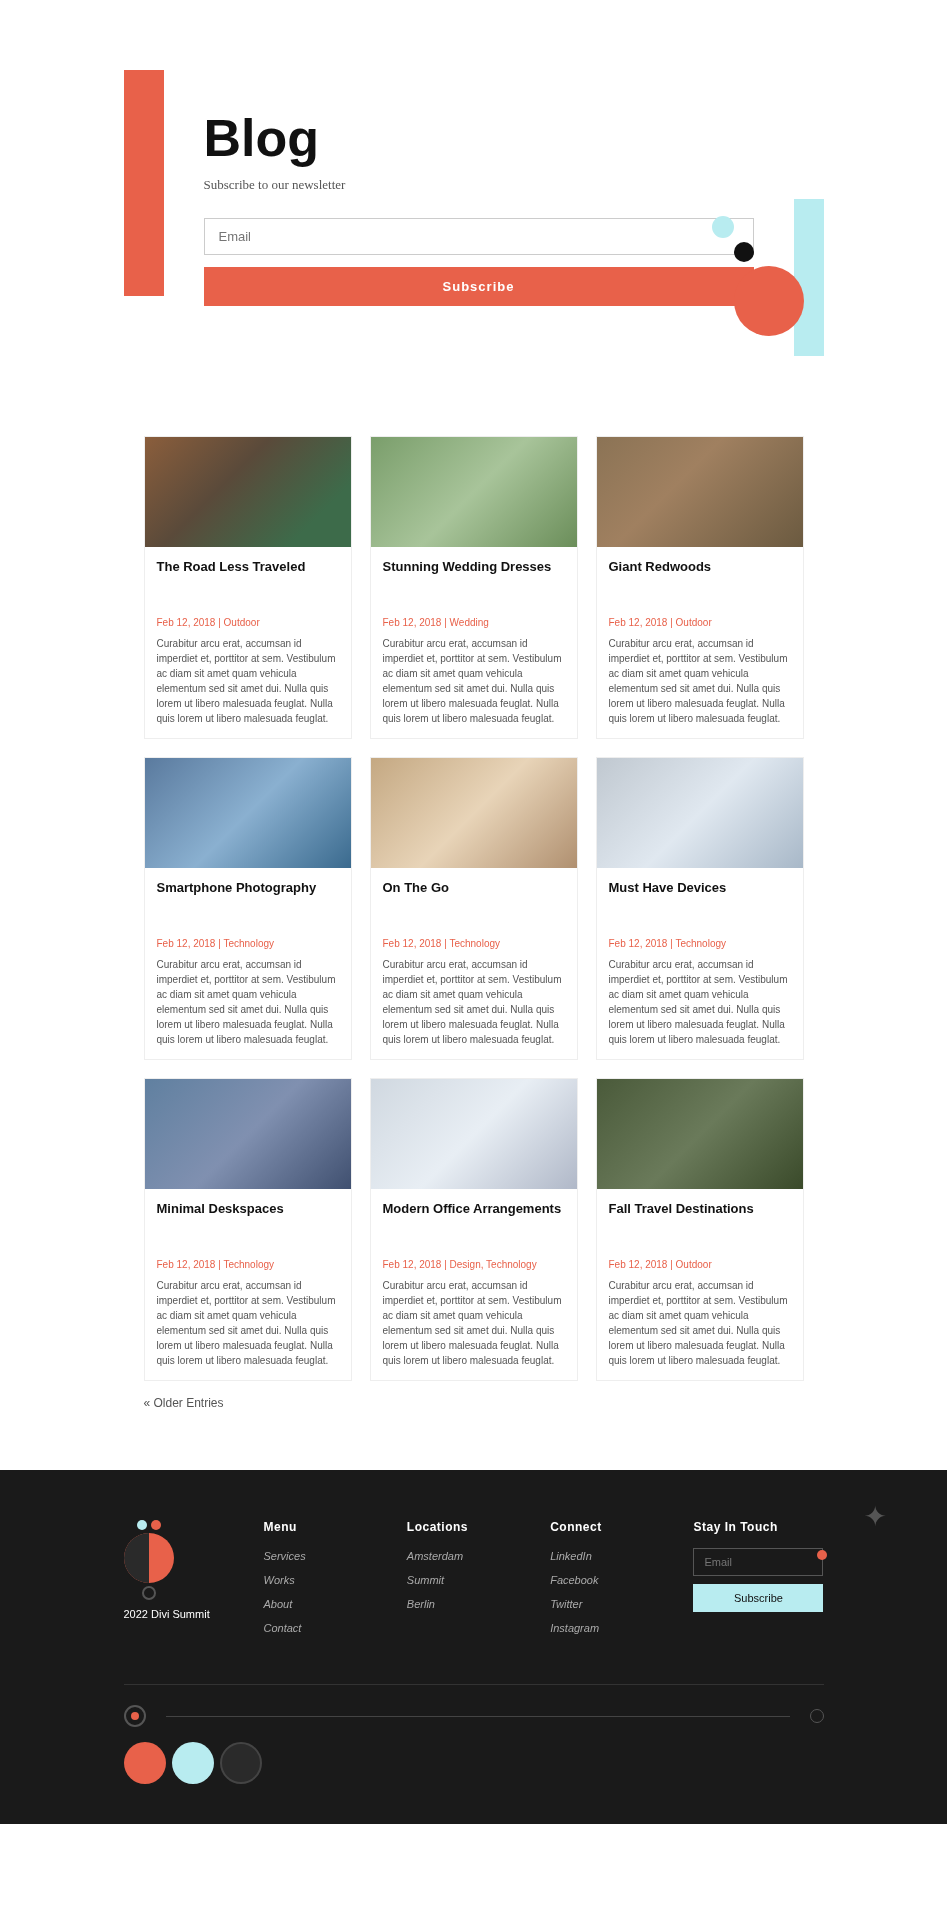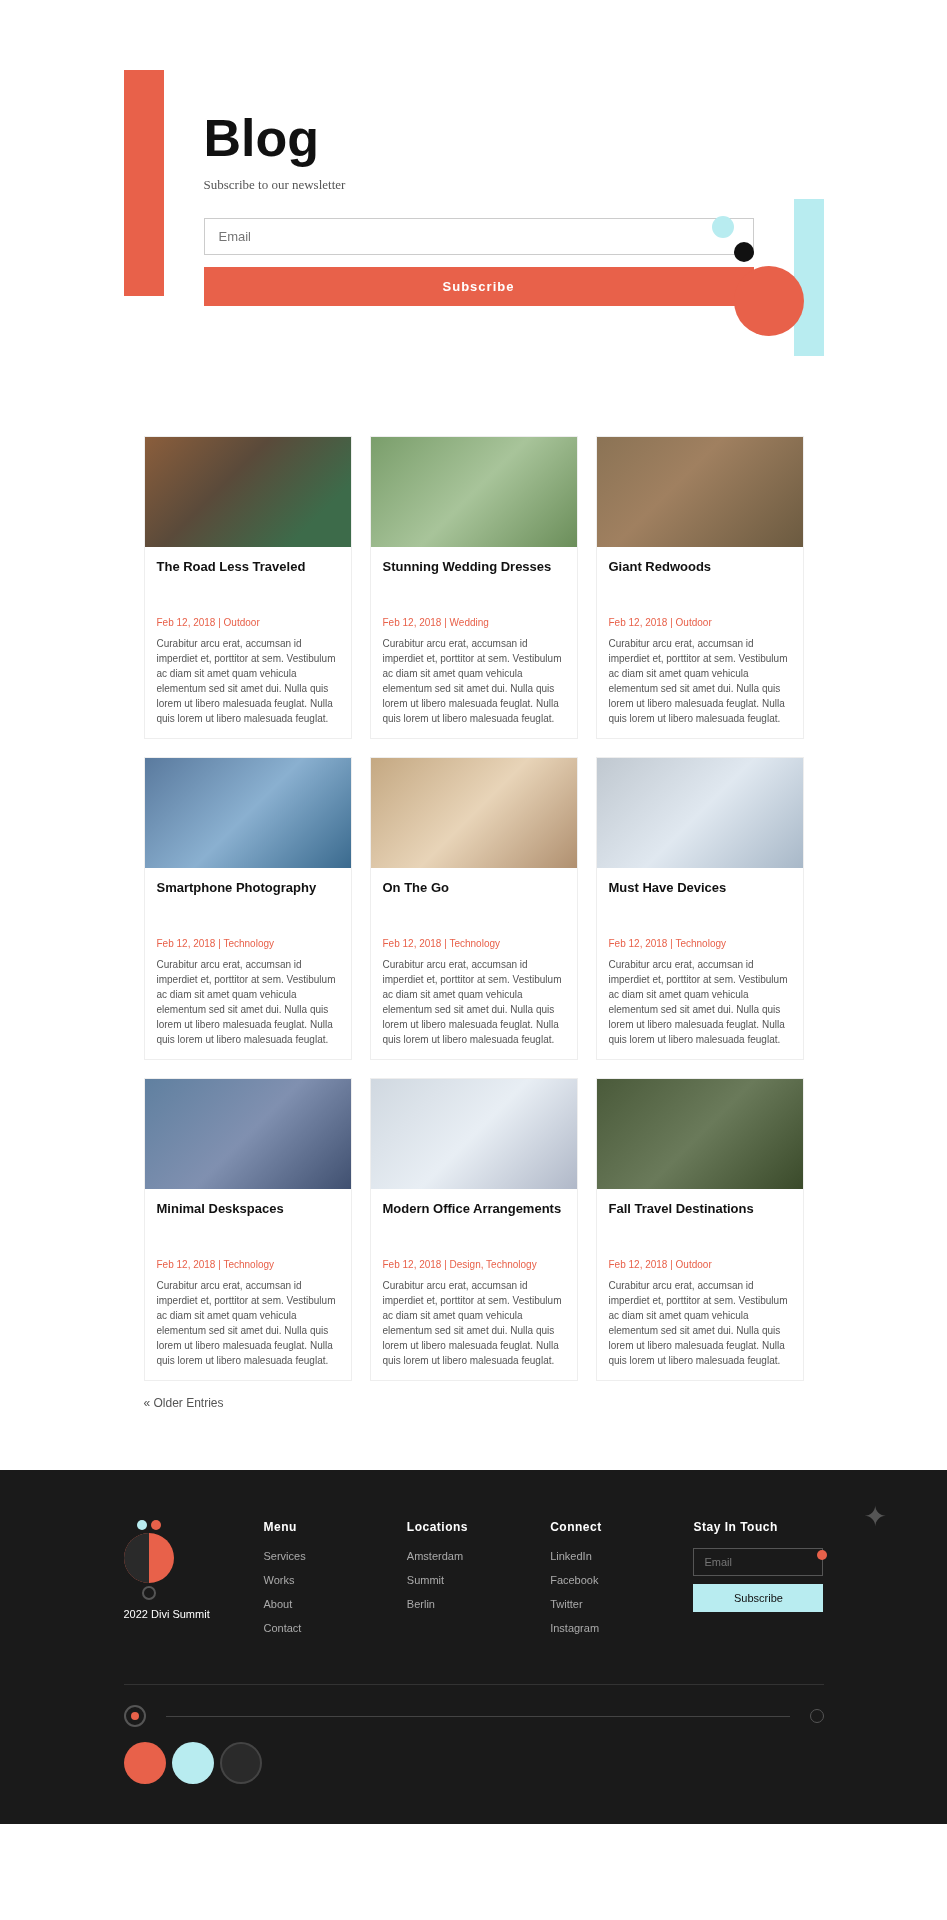--- a/index.html
+++ b/index.html
@@ -244,20 +244,21 @@
     .footer-col h4 {
       color: #fff;
       font-size: 12px;
       font-family: Arial, sans-serif;
       margin-bottom: 14px;
       font-weight: bold;
       letter-spacing: 0.5px;
     }
     .footer-col ul {
       list-style: none;
+      font-style: italic;
     }
     .footer-col ul li {
       margin-bottom: 8px;
     }
     .footer-col ul li a {
       color: #aaa;
       text-decoration: none;
       font-size: 11px;
       font-family: Arial, sans-serif;
     }

